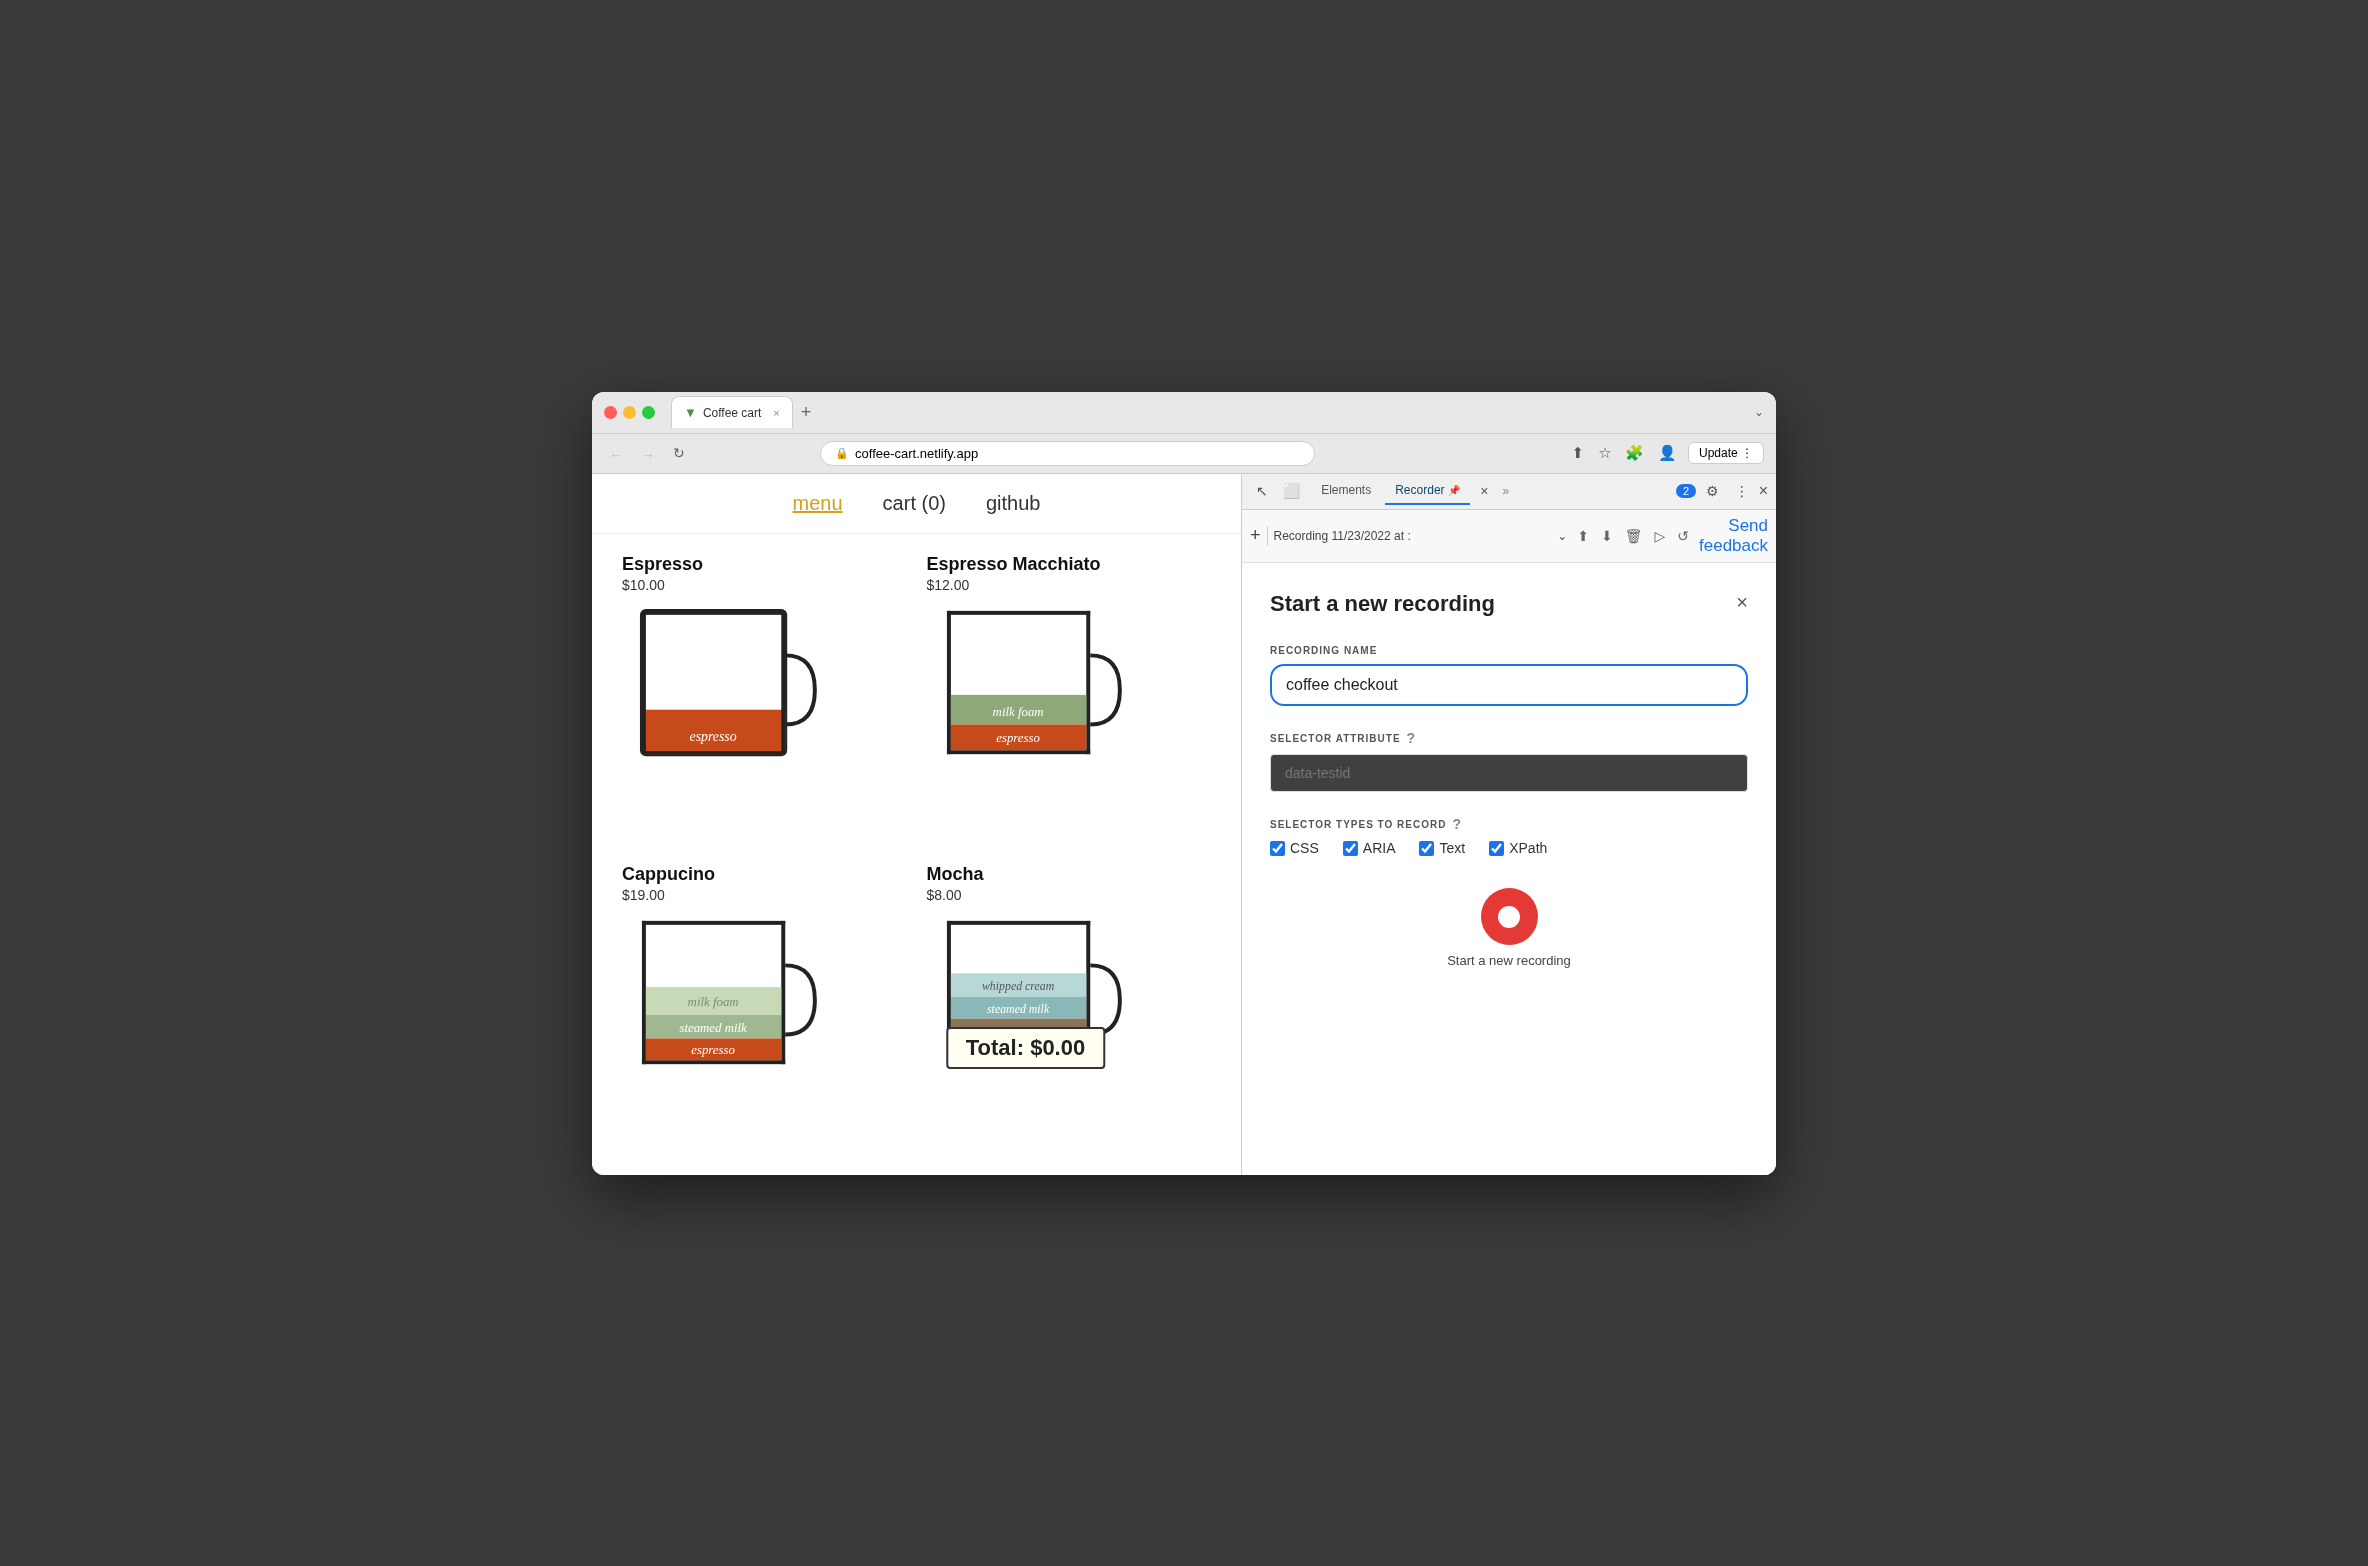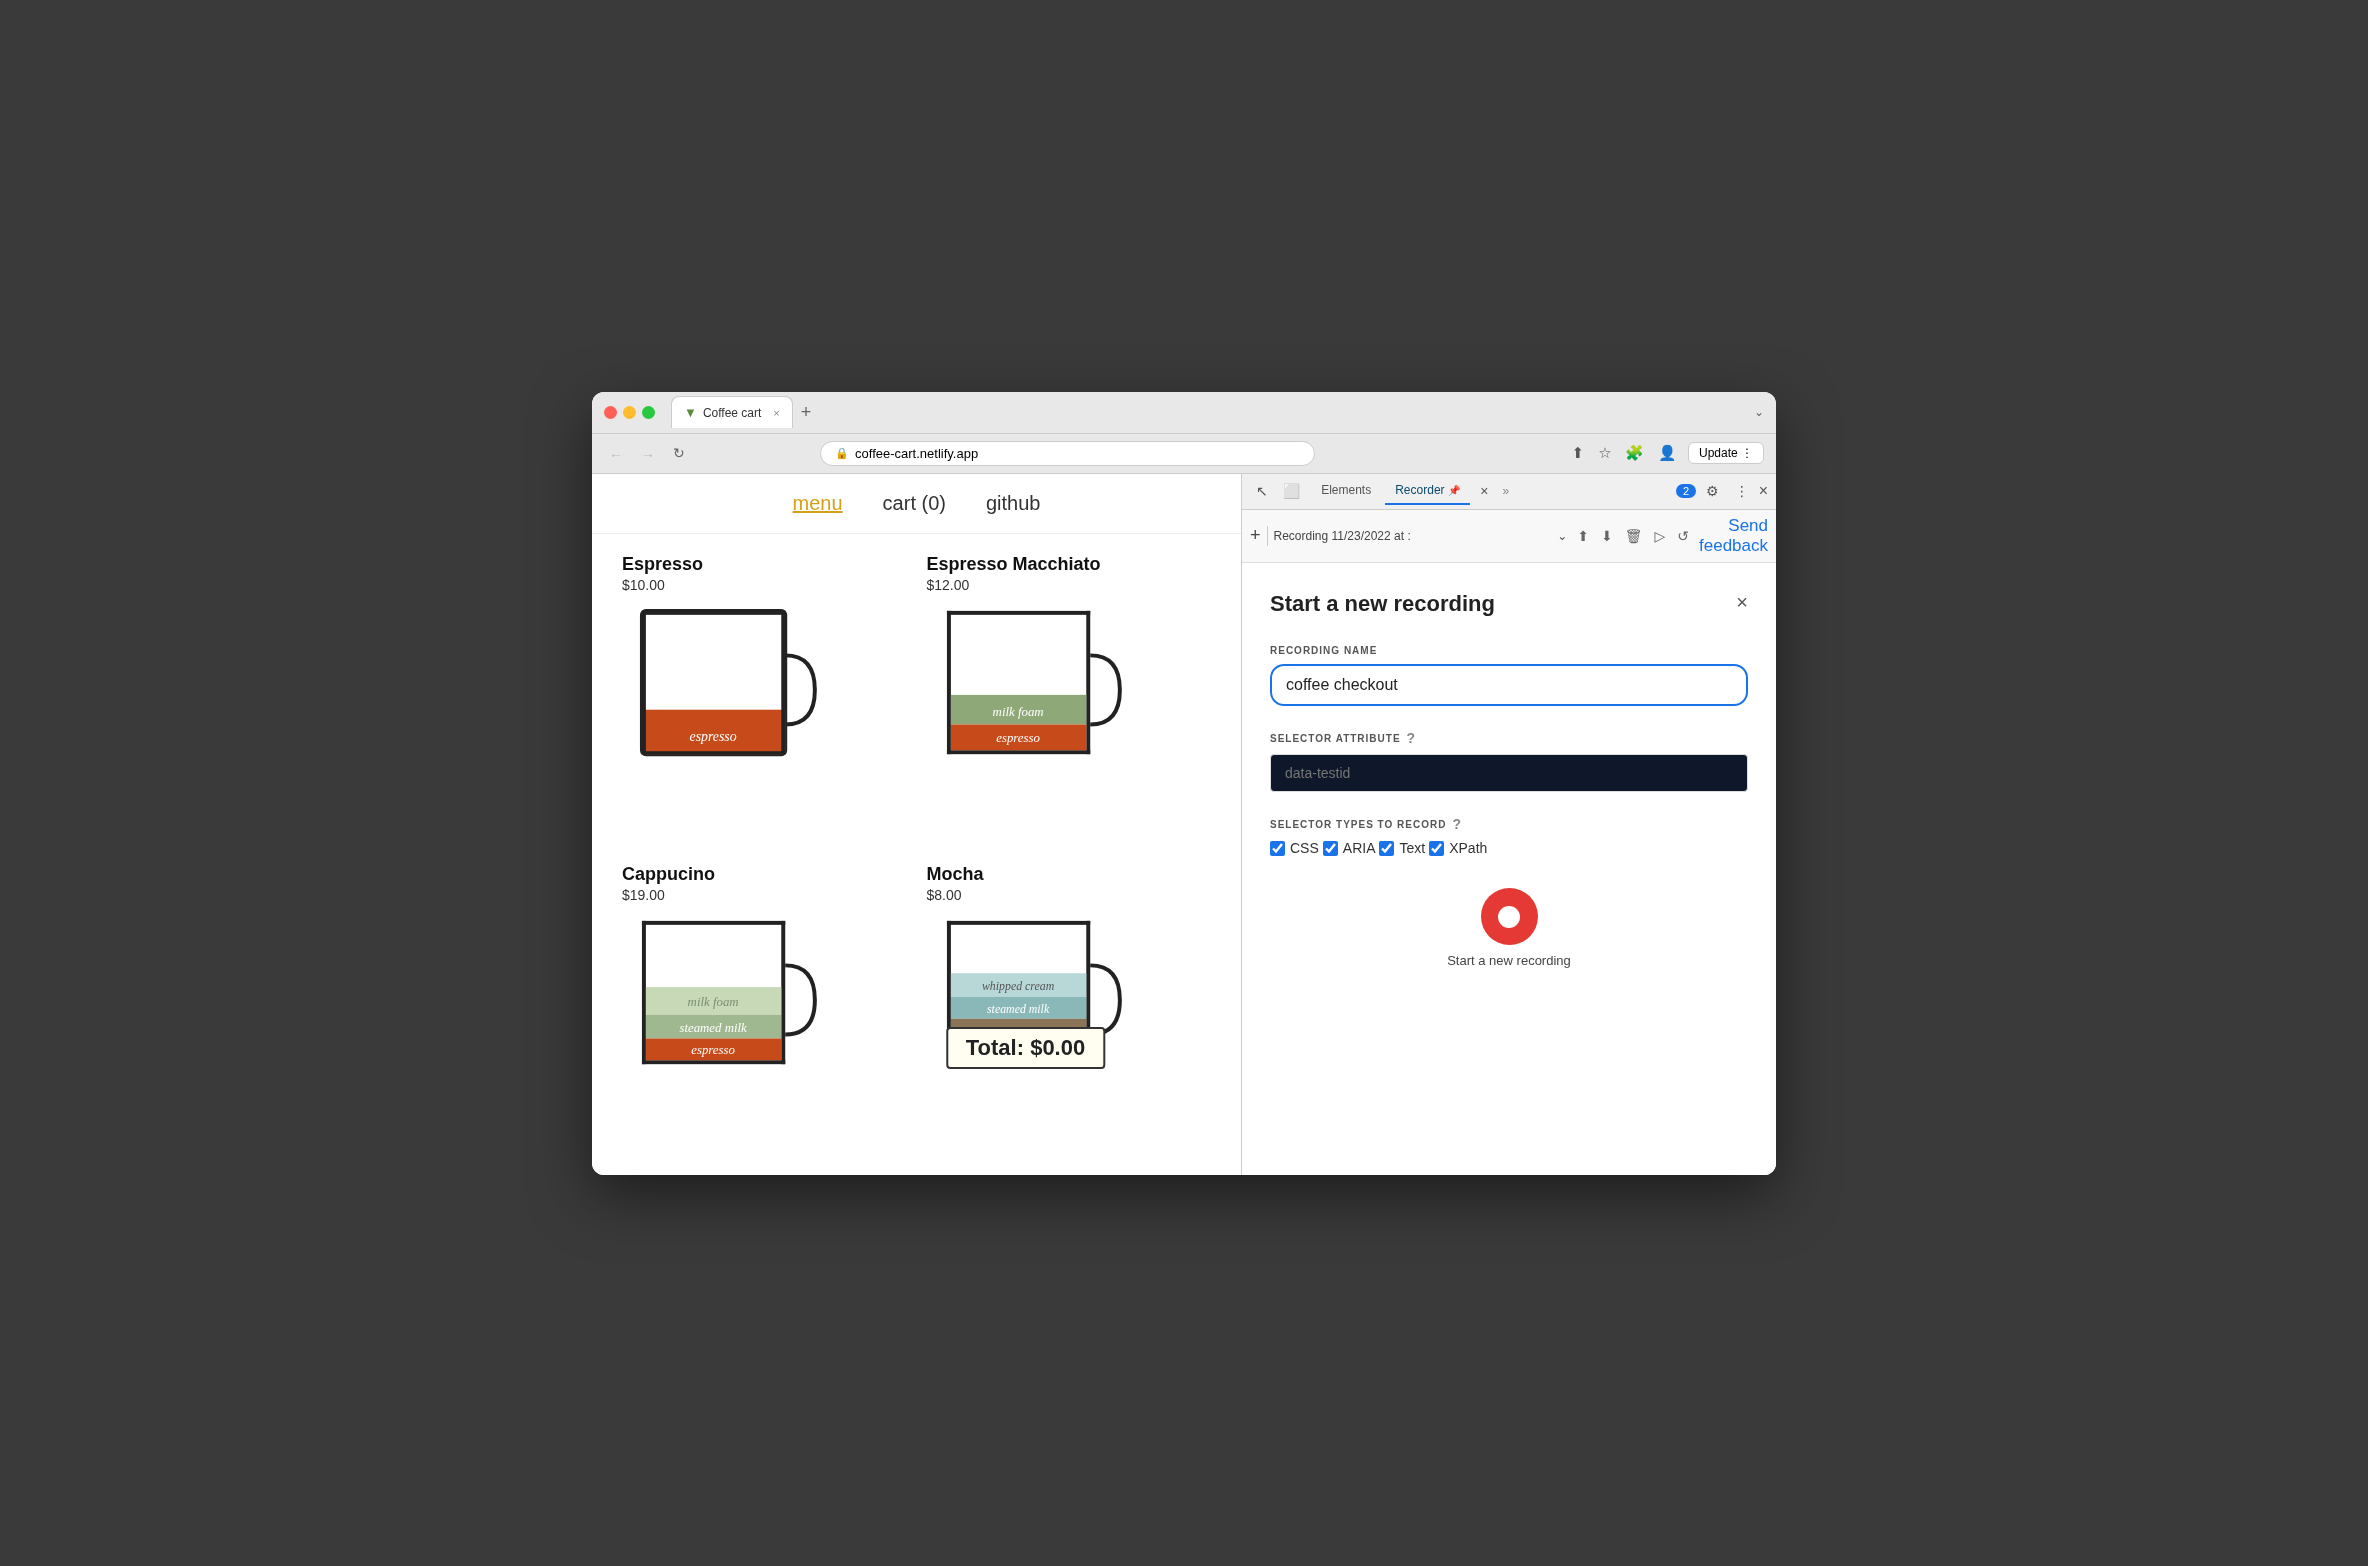--- a/index.html
+++ b/index.html
@@ -390,29 +390,29 @@
     }
     .field-input-ghost {
       width: 100%;
       border: 1px solid #ddd;
       border-radius: 4px;
       padding: 10px 14px;
       font-size: 14px;
       color: #aaa;
       outline: none;
       margin-bottom: 24px;
-      background: #0f172a;
+      background: #404040;
     }
     .help-icon {
       color: #888;
       font-size: 14px;
     }
     .selector-types-row {
       display: flex;
-      gap: 4px;
+      gap: 24px;
       align-items: center;
       margin-bottom: 32px;
     }
     .checkbox-item {
       display: flex;
       align-items: center;
       gap: 5px;
       font-size: 14px;
       color: #333;
     }

